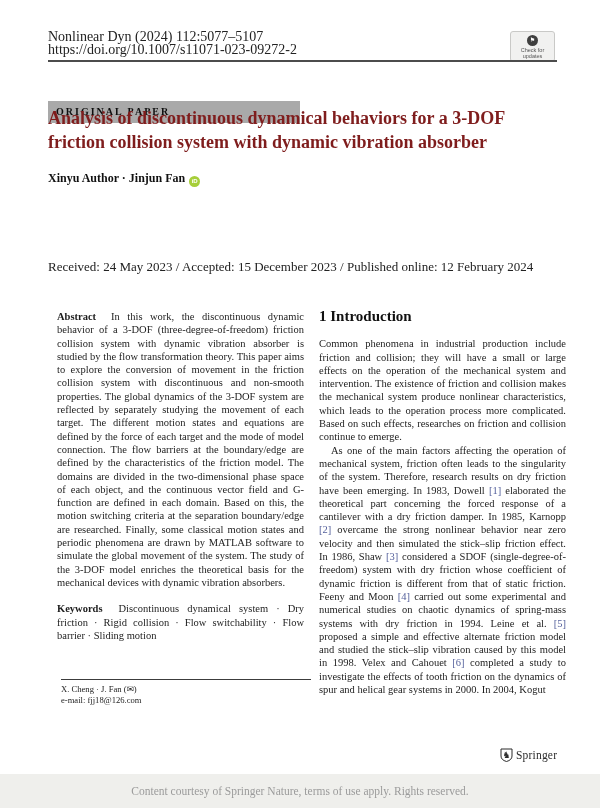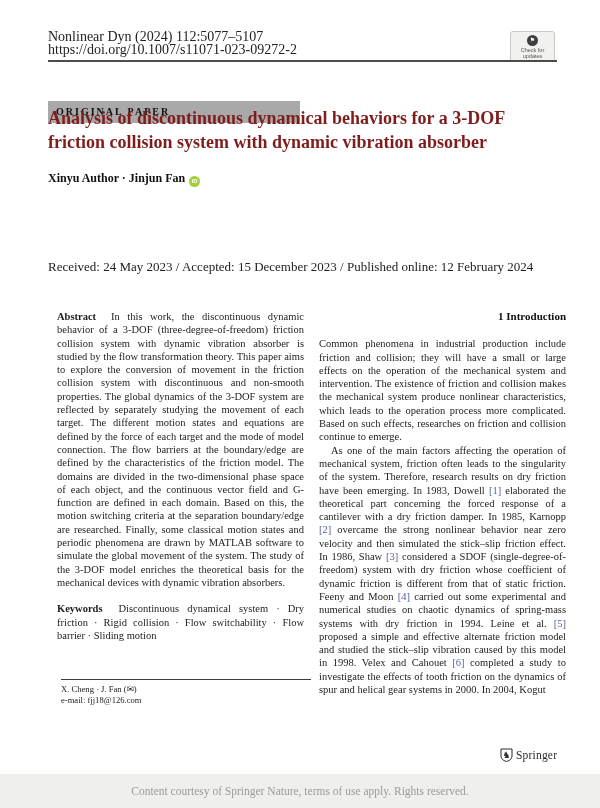--- a/index.html
+++ b/index.html
@@ -51,21 +51,21 @@
   .dates { position: absolute; left: 48px; top: 261px; width: 509px; font-size: 13px; line-height: 12.5px; color: #222; }
 
   
   .columns {
     position: absolute; left: 48px; top: 310px; width: 509px; height: 406px;
     display: flex; gap: 15px; overflow: hidden; margin-left: 9px;
   }
   .col { width: 247px; font-size: 10.5px; line-height: 13.3px; color: #1c1c1c; }
   .just { text-align: justify; }
   .kw { margin-top: 13px; }
-  .intro-heading { font-size: 11px; font-weight: bold; margin-bottom: 14px; color: #111; text-align: right; }
+  .intro-heading { font-size: 15px; font-weight: bold; margin-bottom: 14px; color: #111; }
   .ind { text-indent: 12px; }
   .cite { color: var(--cite, #55619c); }
 
   
   .footnote { position: absolute; left: 48px; top: 679px; width: 250px; margin-left: 13px; }
   .fn-rule { width: 250px; height: 1px; background: #3c3c3c; margin-bottom: 4px; }
   .fn-text { font-size: 8.6px; line-height: 10.6px; color: #222; }
   .fn-text .fn-aff { text-align: justify; }
   .fn-email { color: #222; }
 

